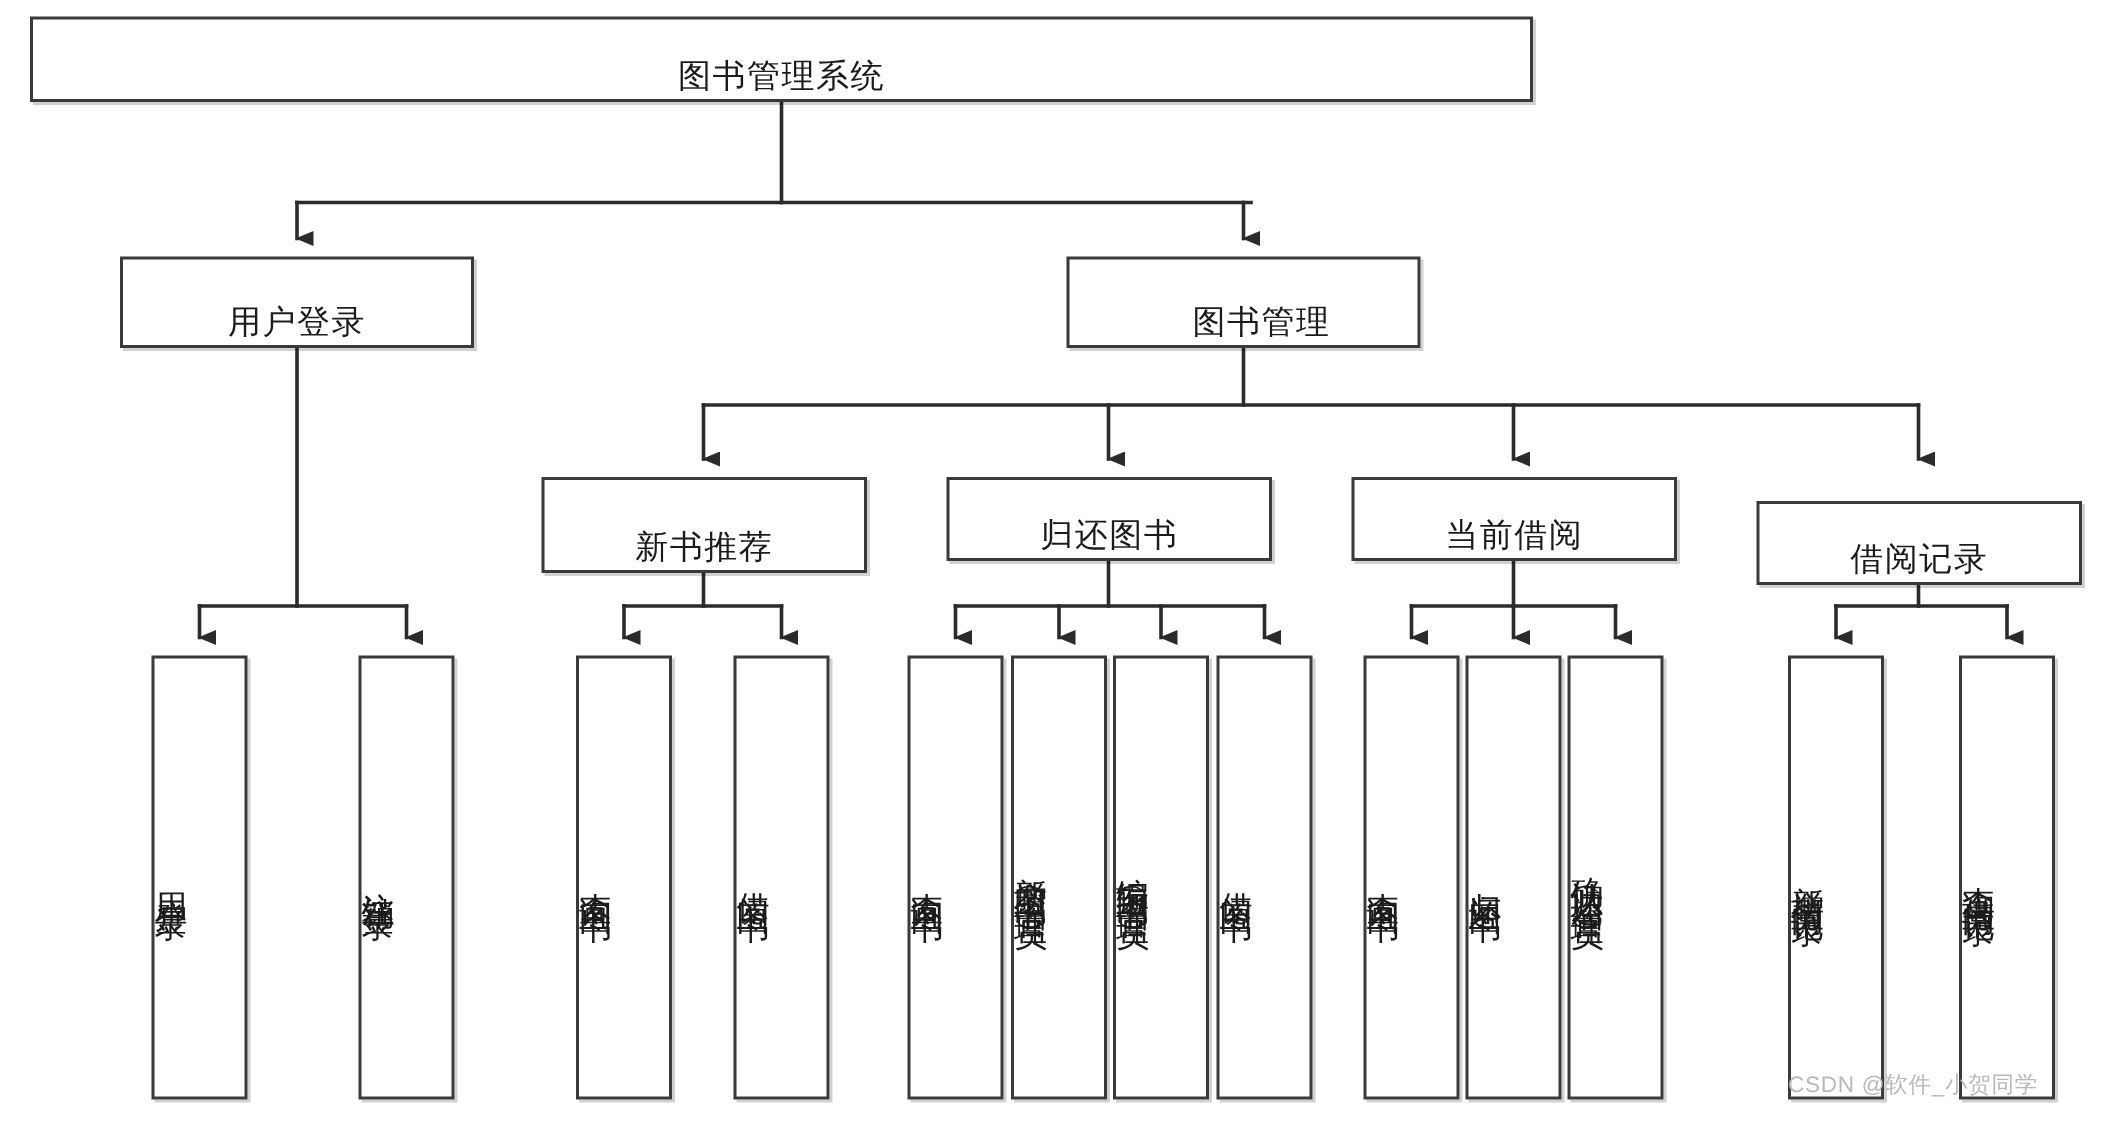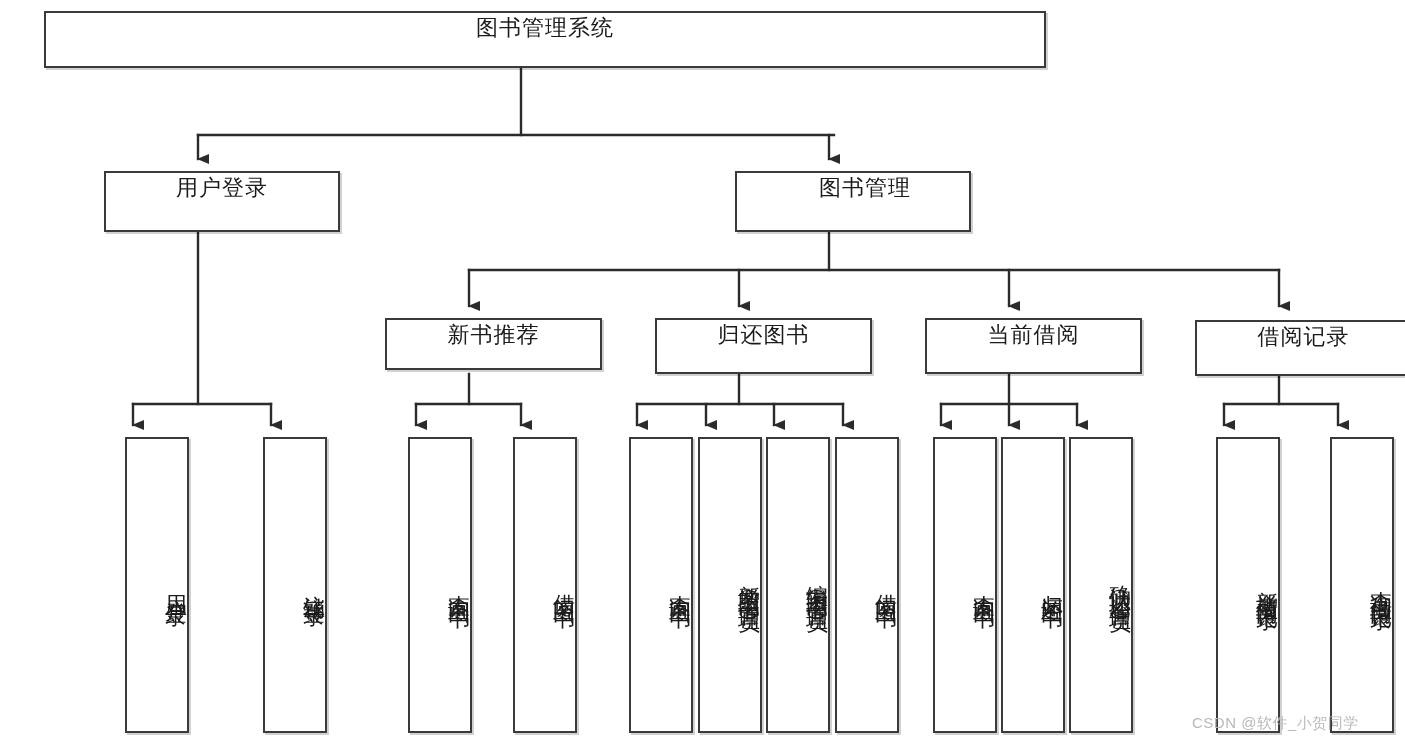--- a/index.html
+++ b/index.html
@@ -6,23 +6,22 @@
   body{
     font-family:"Liberation Sans","DejaVu Sans",sans-serif;
     width:1405px;height:747px;overflow:hidden;position:relative;
   }
   #diagram-root{position:relative;width:1405px;height:747px;background:#fff;}
   svg#wires{position:absolute;left:0;top:0;width:1405px;height:747px;}
   .node{
     position:absolute;box-sizing:border-box;
     background:#ffffff;border:2px solid #3a3a3a;
     box-shadow:2px 2px 0 rgba(0,0,0,0.18);
-    display:flex;align-items:flex-start;justify-content:center;
+    display:flex;align-items:flex-end;justify-content:center;
     color:#1b1b1b;
-    margin-left:24px;
   }
   .node.h{font-size:22px;letter-spacing:1px;}
   .node.v{writing-mode:vertical-rl;text-orientation:upright;
           font-size:22px;letter-spacing:4px;line-height:1;}
   .node.v .vlabel{writing-mode:vertical-rl;text-orientation:upright;
           white-space:nowrap;}
   .watermark{
     position:absolute;left:1192px;top:714px;
     font-size:15px;color:#b9b9bd;white-space:nowrap;
     letter-spacing:0.5px;pointer-events:none;
@@ -87,30 +86,30 @@
     <span>图书管理系统</span>
   </div>
 
   <div class="node h" style="left:80px;top:171px;width:236px;height:61px;">
     <span>用户登录</span>
   </div>
   <div class="node h" style="left:711px;top:171px;width:236px;height:61px;padding-left:24px;">
     <span>图书管理</span>
   </div>
 
-  <div class="node h" style="left:361px;top:318px;width:217px;height:52px;">
+  <div class="node h" style="left:361px;top:318px;width:217px;height:64px;">
     <span>新书推荐</span>
   </div>
   <div class="node h" style="left:631px;top:318px;width:217px;height:56px;">
     <span>归还图书</span>
   </div>
   <div class="node h" style="left:901px;top:318px;width:217px;height:56px;">
     <span>当前借阅</span>
   </div>
-  <div class="node h" style="left:1171px;top:320px;width:217px;height:56px;">
+  <div class="node h" style="left:1171px;top:334px;width:217px;height:56px;">
     <span>借阅记录</span>
   </div>
 
   <div class="node v" style="left:101px;top:437px;width:64px;height:296px;">
     <span class="vlabel">用户登录</span>
   </div>
   <div class="node v" style="left:239px;top:437px;width:64px;height:296px;">
     <span class="vlabel">注销登录</span>
   </div>
 

